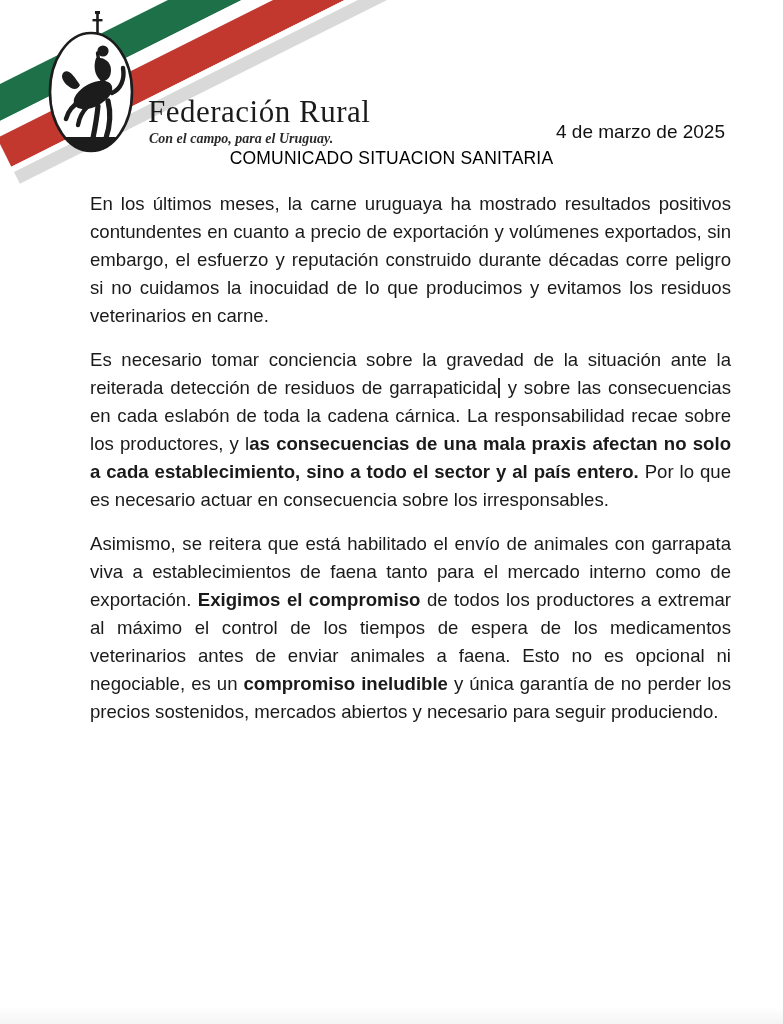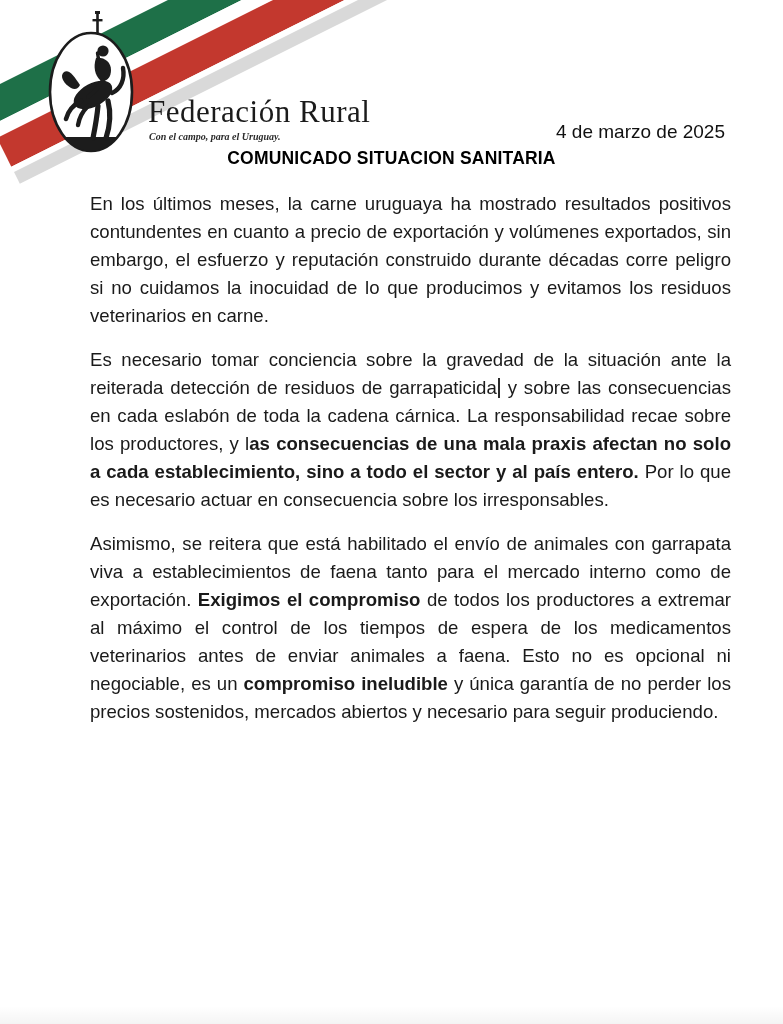--- a/index.html
+++ b/index.html
@@ -23,29 +23,29 @@
   .logo{position:absolute;left:40px;top:10px;width:102px;height:148px;z-index:2;}
   
   .org-name{
     position:absolute;left:148px;top:94px;z-index:3;
     font-family:"Liberation Serif",serif;font-size:31px;color:#1b1b1b;
     letter-spacing:0.5px;white-space:nowrap;
   }
   .tagline{
     position:absolute;left:149px;top:131px;z-index:3;
     font-family:"Liberation Serif",serif;font-style:italic;font-weight:bold;
-    font-size:10px;color:#2a2a2a;white-space:nowrap;
+    font-size:14px;color:#2a2a2a;white-space:nowrap;
   }
   .date{
     position:absolute;right:58px;top:121px;z-index:3;
     font-size:19px;color:#111;white-space:nowrap;
   }
   .doc-title{
     position:absolute;left:0;right:0;top:148px;z-index:3;
-    text-align:center;font-weight:bold;font-size:17.5px;color:#000;
+    text-align:center;font-weight:normal;font-size:17.5px;color:#000;
     letter-spacing:0.2px;
   }
   
   .body-text{
     position:absolute;left:90px;top:186px;width:641px;z-index:3;
     font-size:18.6px;line-height:28px;text-align:justify;
   }
   .body-text p{margin:4px 0 16px 0;}
   .body-text .b{font-weight:bold;}
   .caret{

